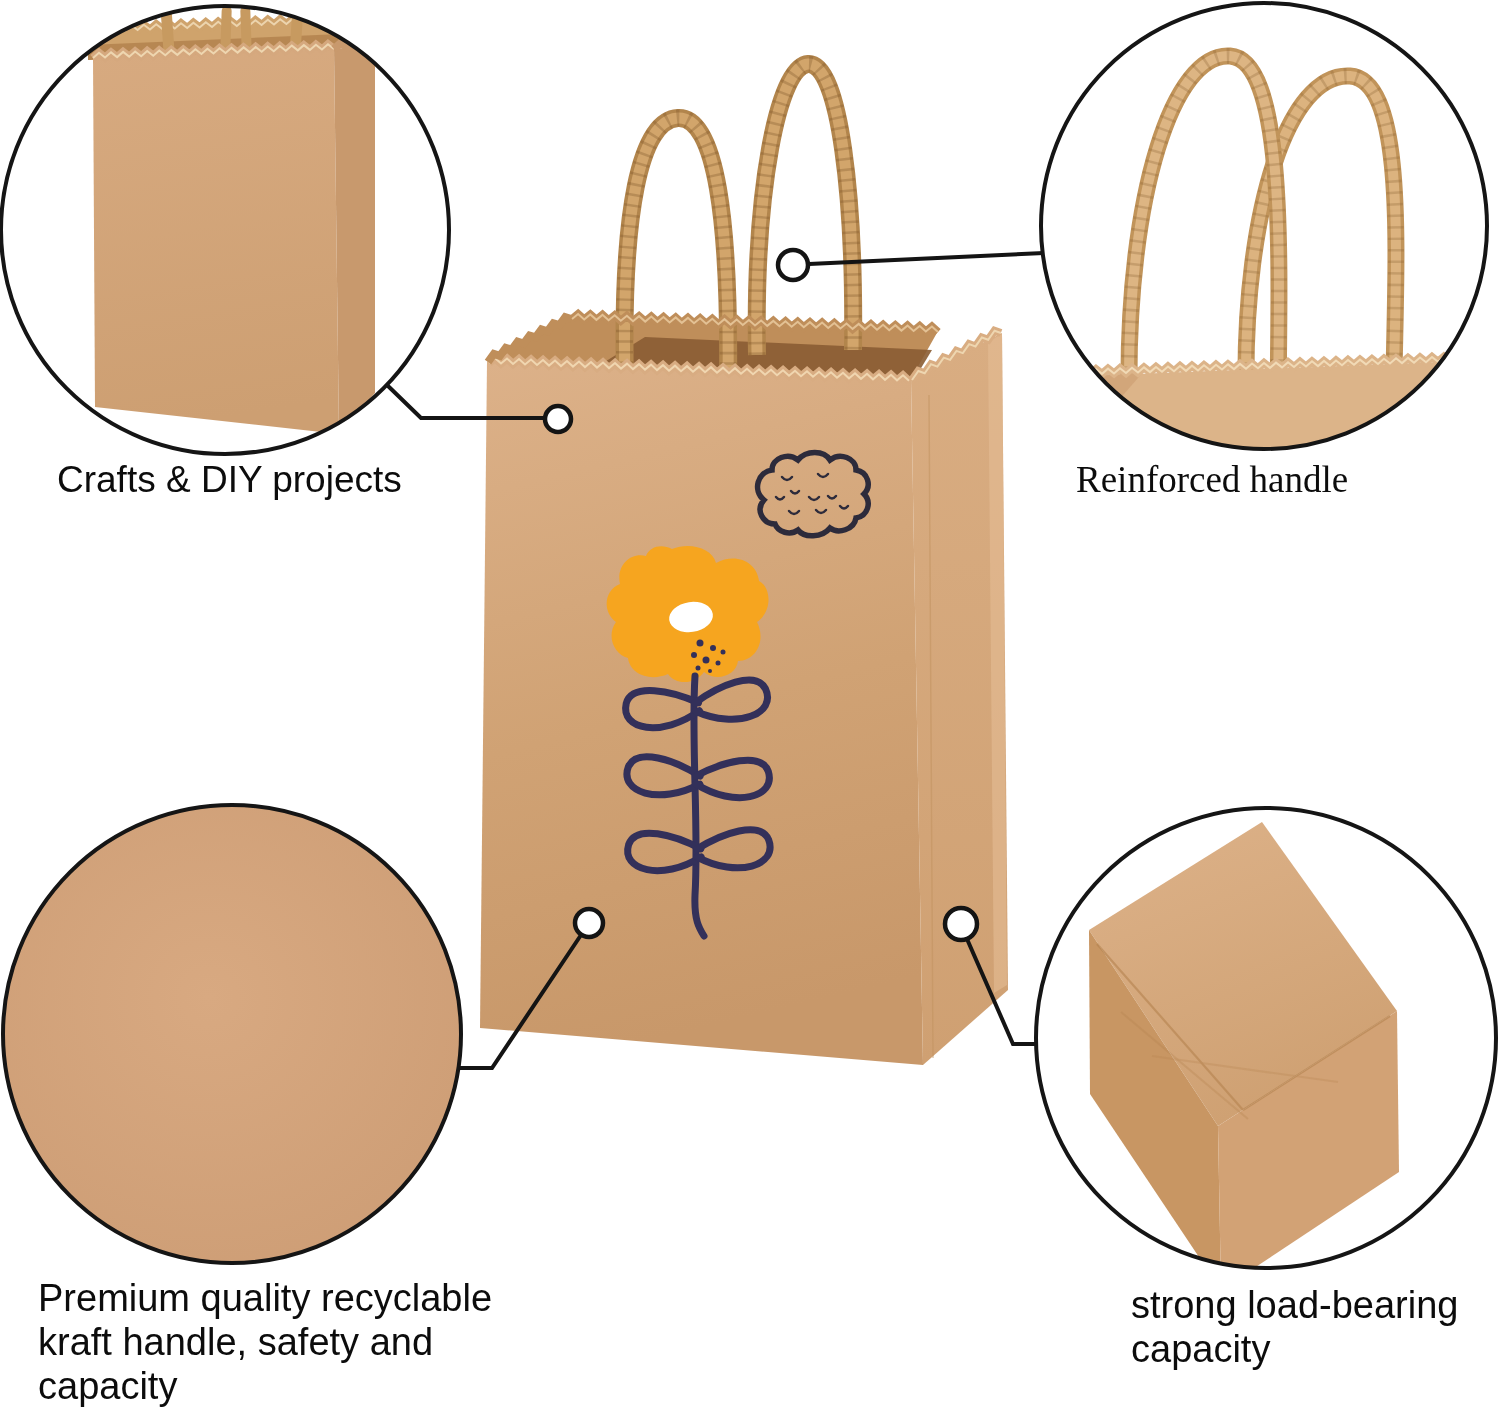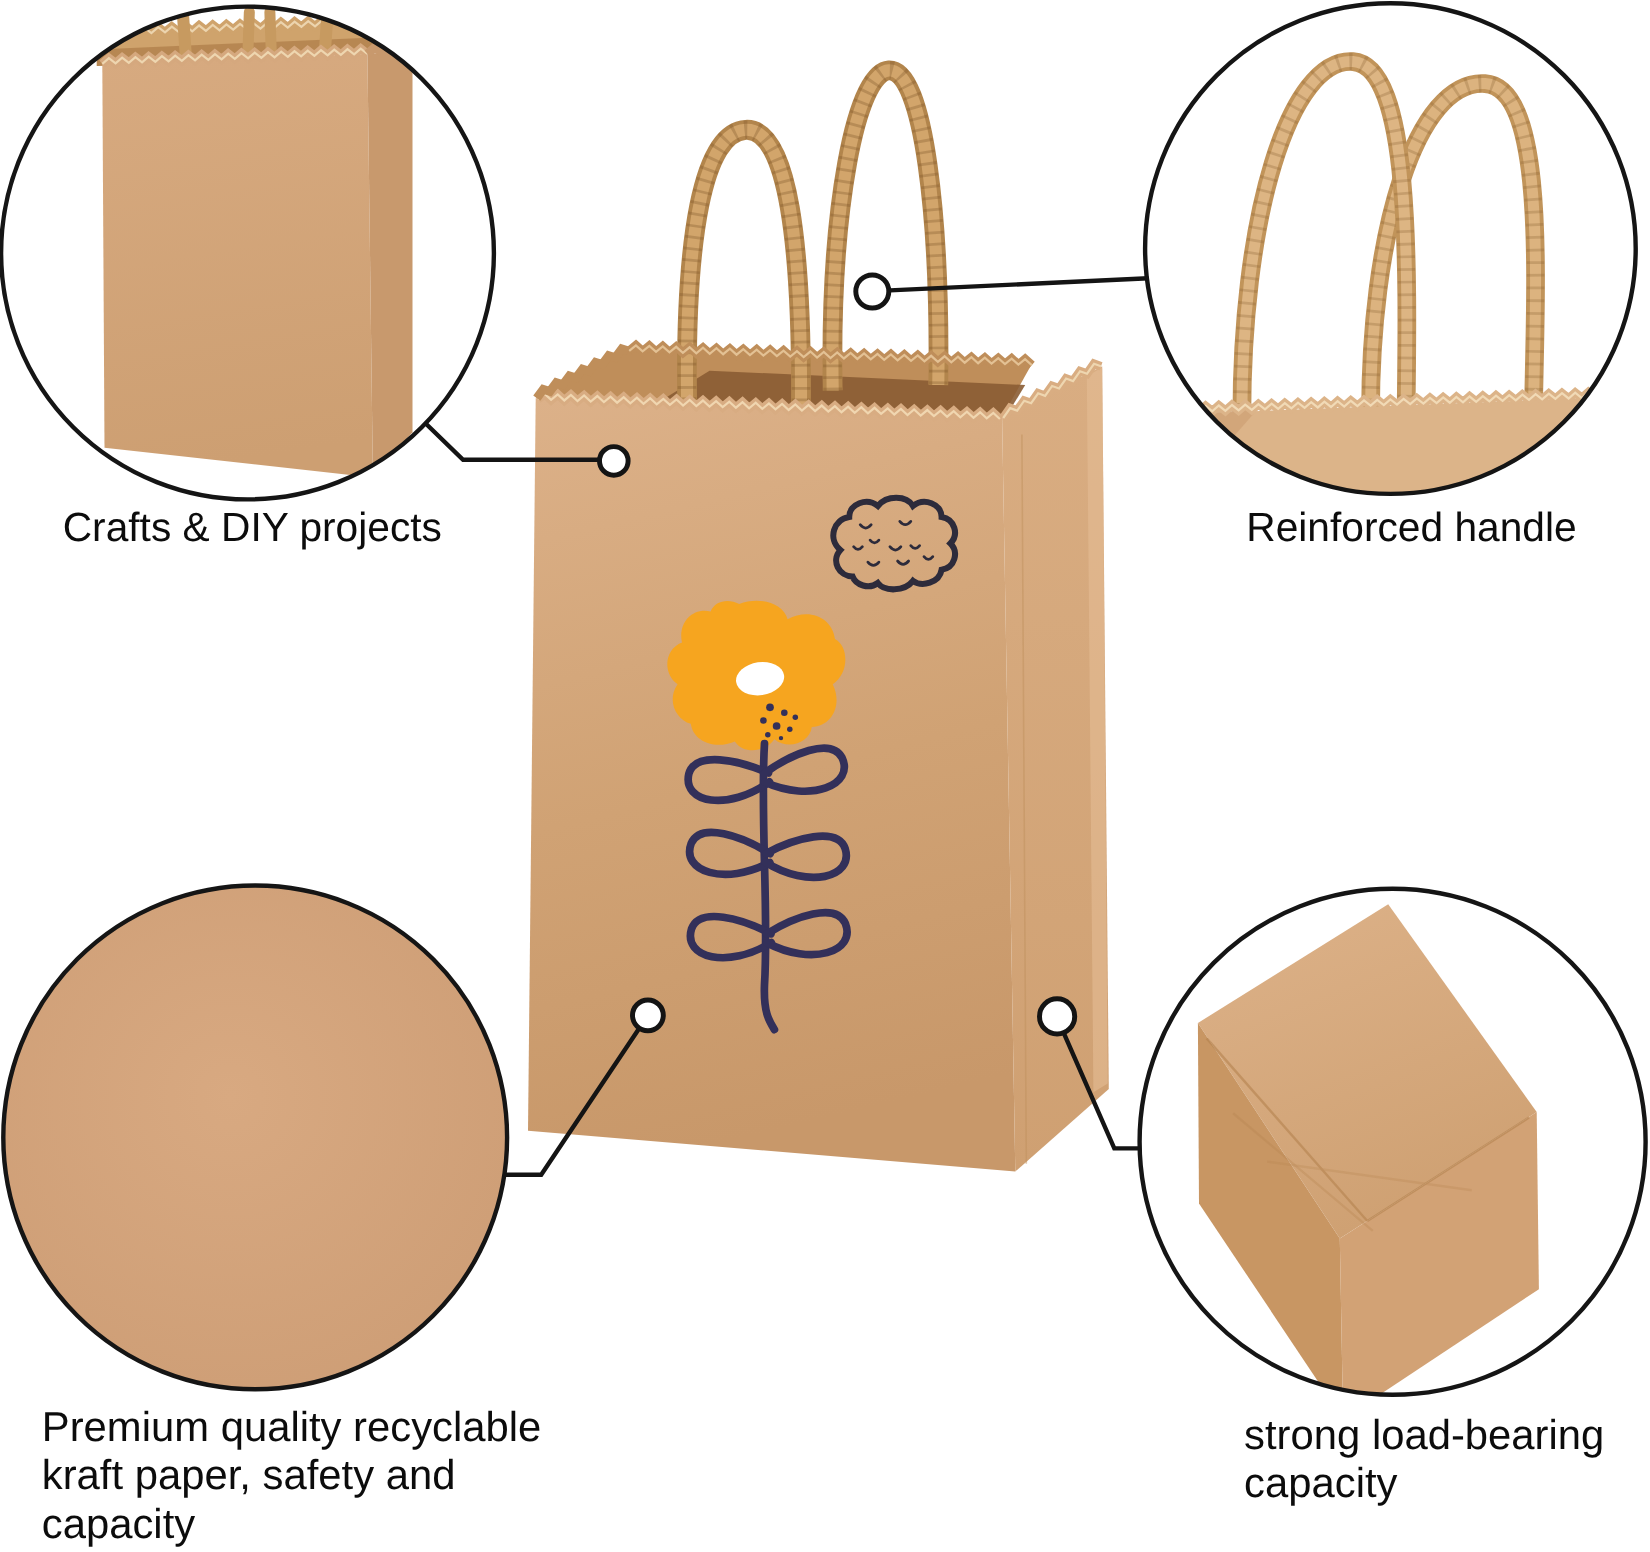--- a/index.html
+++ b/index.html
@@ -212,25 +212,25 @@
   <g fill="#ffffff" stroke="#141414" stroke-width="4.5">
     <circle cx="558" cy="419" r="13"></circle>
     <circle cx="793" cy="265" r="15"></circle>
     <circle cx="589" cy="923" r="14"></circle>
     <circle cx="961" cy="924" r="16"></circle>
   </g>
 </svg>
 
   <div class="label" style="left:57px;top:458px;">Crafts &amp; DIY projects</div>
 
-  <div class="label" style="left:1133px;top:458px;">Reinforced handle</div>
+  <div class="label" style="left:1076px;top:458px;font-family:Liberation Serif, serif;">Reinforced handle</div>
 
   <div class="label multi" style="left:38px;top:1276px;">
     <div>Premium quality recyclable</div>
-    <div>kraft paper, safety and</div>
+    <div>kraft handle, safety and</div>
     <div>capacity</div>
   </div>
 
   <div class="label multi" style="left:1131px;top:1283px;">
     <div>strong load-bearing</div>
     <div>capacity</div>
   </div>
 
 </div>
 

